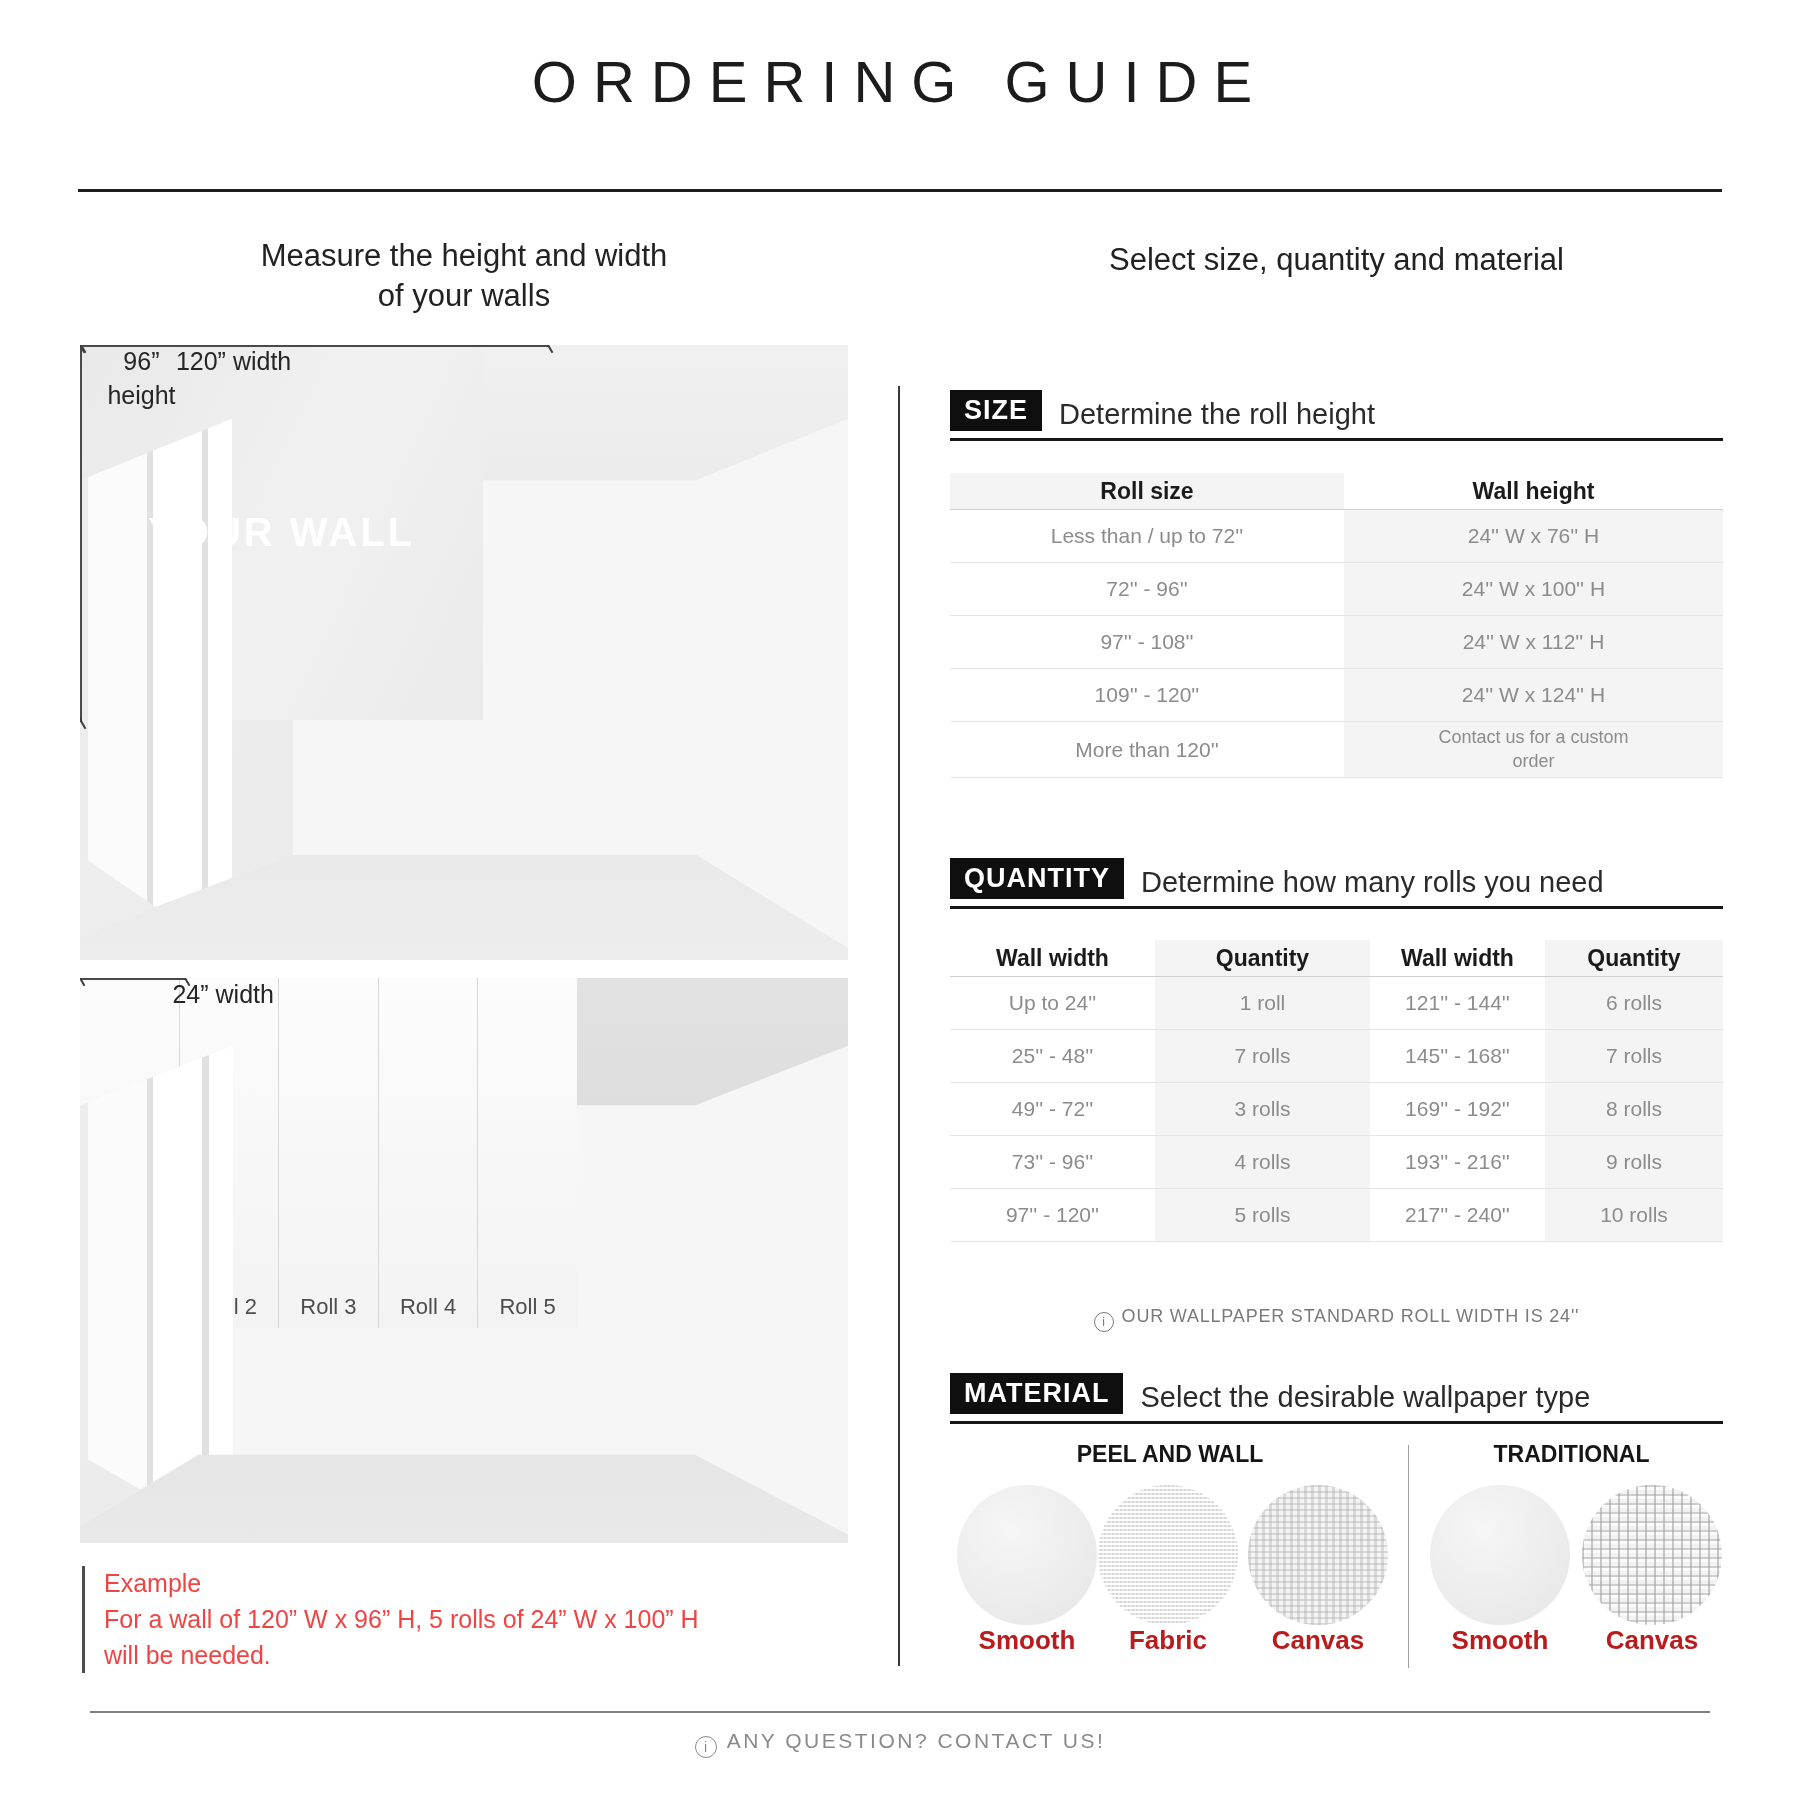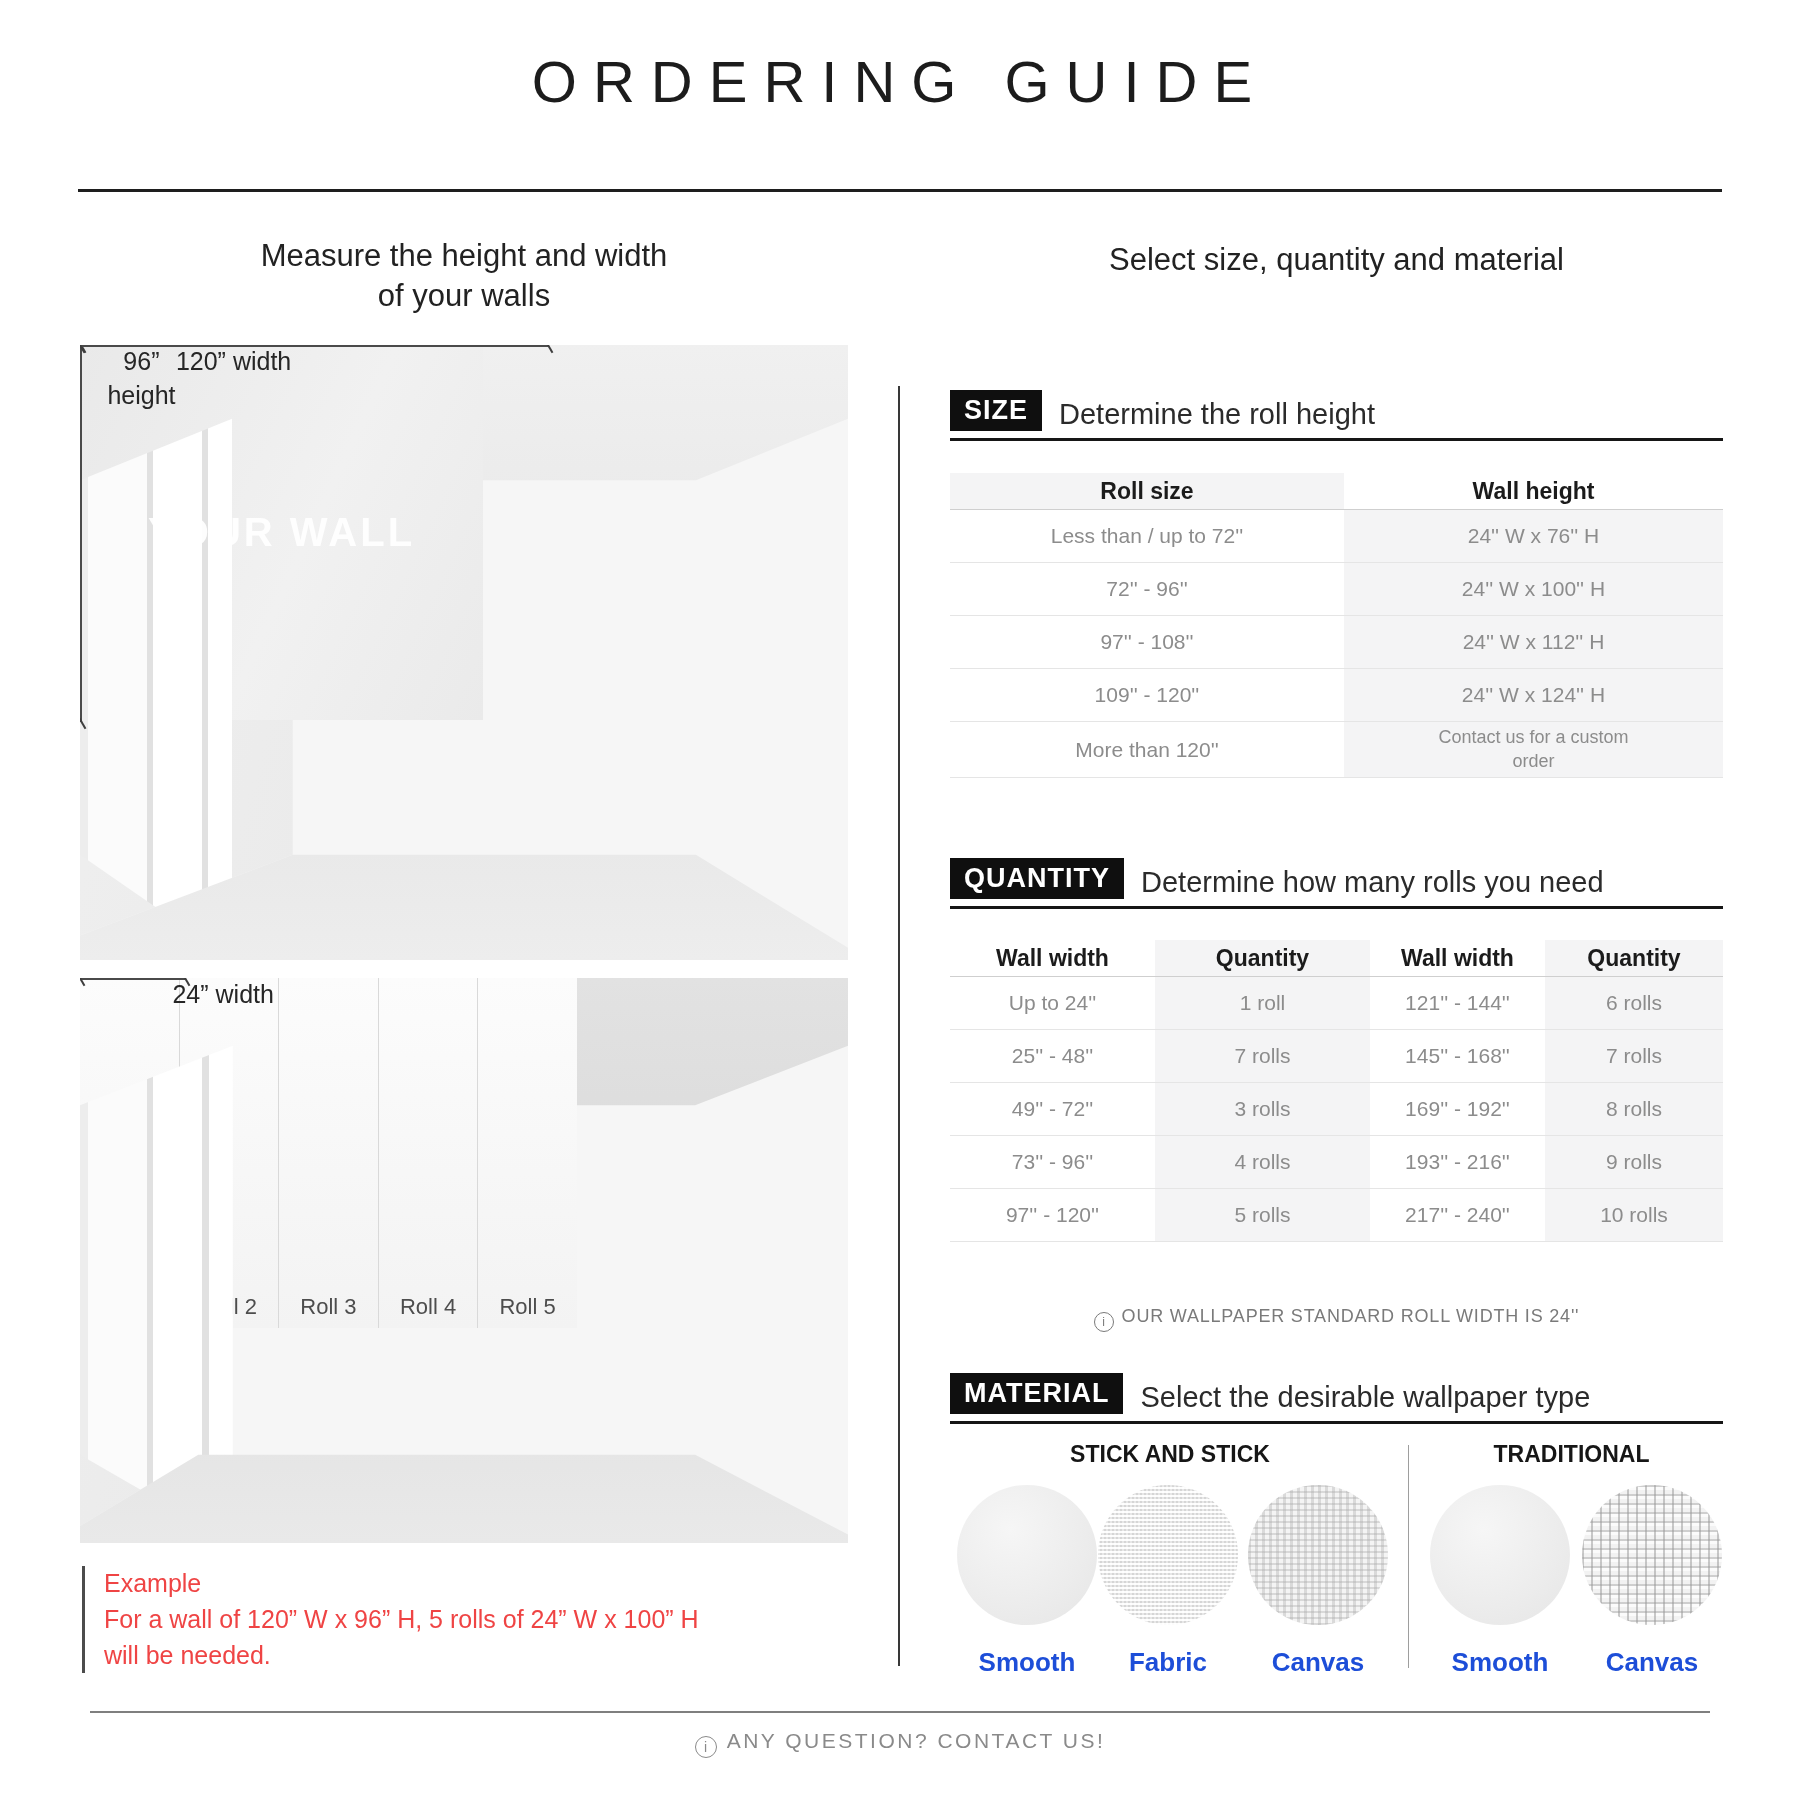--- a/index.html
+++ b/index.html
@@ -95,21 +95,21 @@
   
   .qty-note{left:950px;top:1258px;width:773px;text-align:center;font-size:18px;
             letter-spacing:.8px;color:#7a7a7a;margin-top:48px;}
 
   
   .mat-group-header{top:1441px;text-align:center;font-size:23px;font-weight:bold;color:#161616;}
   .mgh1{left:950px;width:440px;} .mgh2{left:1420px;width:303px;}
   .mat-divider{left:1408px;top:1445px;width:1px;height:223px;background:#9e9e9e;}
   .mat-opt{position:absolute;top:1485px;width:140px;text-align:center;}
   .swatch{width:140px;height:140px;border-radius:50%;}
-  .mat-opt .opt-label{display:block;margin-top:22px;font-size:26px;font-weight:bold;color:#1d4ed8;}
+  .mat-opt .opt-label{display:block;font-size:26px;font-weight:bold;color:#b91c1c;}
   .tx-smooth{background:radial-gradient(circle at 38% 32%,#f6f6f6,#ececec 60%,#e5e5e5 100%);}
   .tx-fabric{background-color:#f1f1f1;background-image:
      repeating-linear-gradient(0deg,rgba(255,255,255,.9) 0 2px,rgba(198,198,198,.4) 2px 4px),
      repeating-linear-gradient(90deg,rgba(255,255,255,.9) 0 2px,rgba(198,198,198,.4) 2px 4px);}
   .tx-canvas{background-color:#f4f4f4;background-image:
      repeating-linear-gradient(0deg,rgba(165,165,165,.35) 0 2px,transparent 2px 6px),
      repeating-linear-gradient(90deg,rgba(185,185,185,.45) 0 3px,transparent 3px 7px);}
   .tx-canvas-coarse{background-color:#f2f2f2;background-image:
      repeating-linear-gradient(90deg,rgba(150,150,150,.5) 0 2px,transparent 2px 9px),
      repeating-linear-gradient(0deg,rgba(255,255,255,.7) 0 3px,rgba(140,140,140,.35) 3px 5px,transparent 5px 9px);}
@@ -254,21 +254,21 @@
 
   <div class="abs qty-note">
     <span class="info-icon"></span><span>OUR WALLPAPER STANDARD ROLL WIDTH IS 24''</span>
   </div>
 
   <div class="abs sec-head mat-head">
     <span class="sec-badge">MATERIAL</span>
     <span class="sec-title">Select the desirable wallpaper type</span>
   </div>
 
-  <div class="abs mat-group-header mgh1">STICK AND STICK</div>
+  <div class="abs mat-group-header mgh1">PEEL AND WALL</div>
   <div class="abs mat-group-header mgh2">TRADITIONAL</div>
   <div class="abs mat-divider"></div>
 
   <div class="mat-opt" style="left:957px;">
     <div class="swatch tx-smooth"></div>
     <span class="opt-label">Smooth</span>
   </div>
   <div class="mat-opt" style="left:1098px;">
     <div class="swatch tx-fabric"></div>
     <span class="opt-label">Fabric</span>

